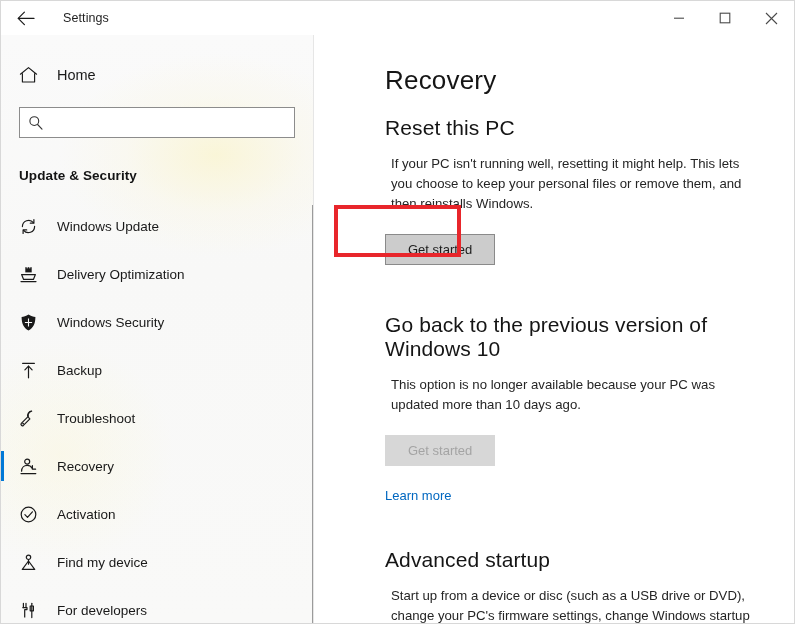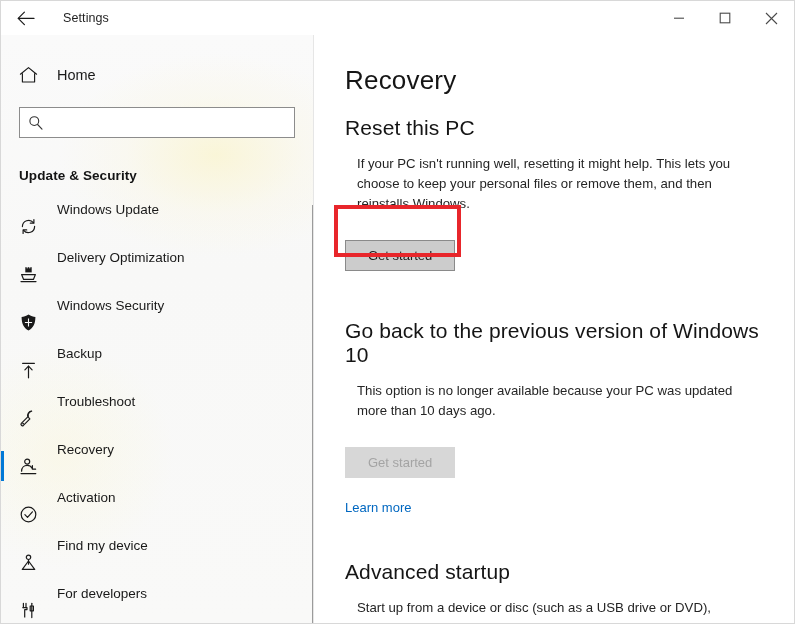--- a/index.html
+++ b/index.html
@@ -69,20 +69,21 @@
     color: #4a4a4a;
   }
   .win-ctrl svg { display: block; }
 
   
   #window-body {
     flex: 1;
     display: flex;
     min-height: 0;
     position: relative;
+    gap: 40px;
   }
 
   
   #sidebar {
     width: 313px;
     min-width: 313px;
     position: relative;
     background:
       radial-gradient(ellipse 200px 130px at 215px 120px, rgba(250,244,205,0.75) 0%, rgba(250,246,225,0.35) 45%, rgba(249,249,249,0) 78%),
       radial-gradient(ellipse 150px 150px at 60px 420px, rgba(250,247,222,0.55) 0%, rgba(249,249,249,0) 75%),
@@ -150,20 +151,21 @@
     letter-spacing: .1px;
   }
 
   #nav-list {
     margin-top: 19px;
   }
   .nav-item {
     position: relative;
     height: 48px;
     display: flex;
+    align-items: center;
     padding-left: 18px;
     box-sizing: border-box;
   }
   .nav-item .nav-icon {
     width: 22px;
     display: flex;
     align-items: center;
     justify-content: flex-start;
     color: #1a1a1a;
     flex-shrink: 0;
@@ -216,21 +218,21 @@
     font-size: 21px;
     font-weight: normal;
     color: #151515;
     margin: 0 0 14px 0;
     letter-spacing: .1px;
   }
   .section-body {
     font-size: 13.2px;
     line-height: 20px;
     color: #252525;
-    margin: 12px;
+    margin: 6px;
     max-width: 432px;
   }
   .btn {
     margin-top: 14px;
     display: inline-block;
     min-width: 100px;
     padding: 6px 22px;
     font-family: "Liberation Sans", sans-serif;
     font-size: 13px;
     color: #1c1c1c;

